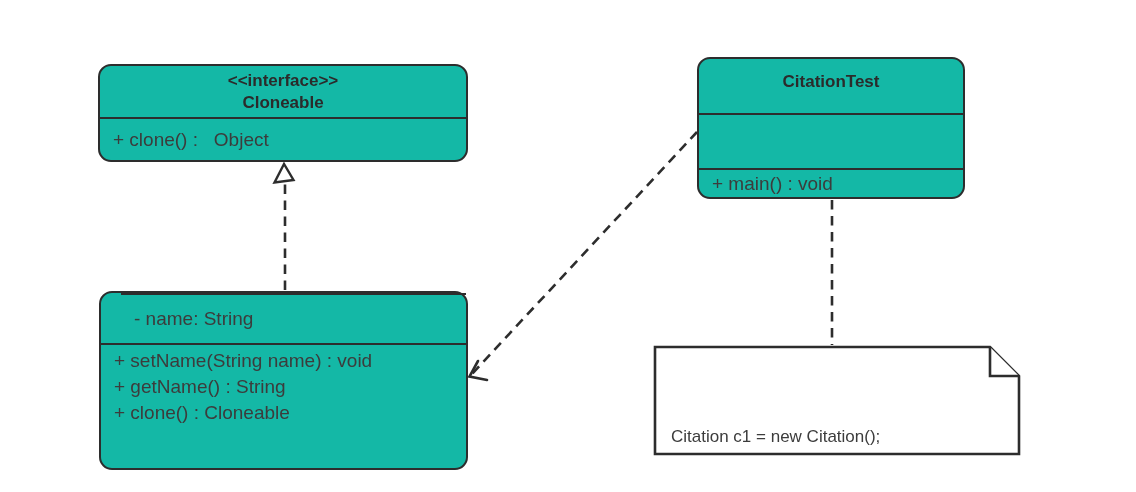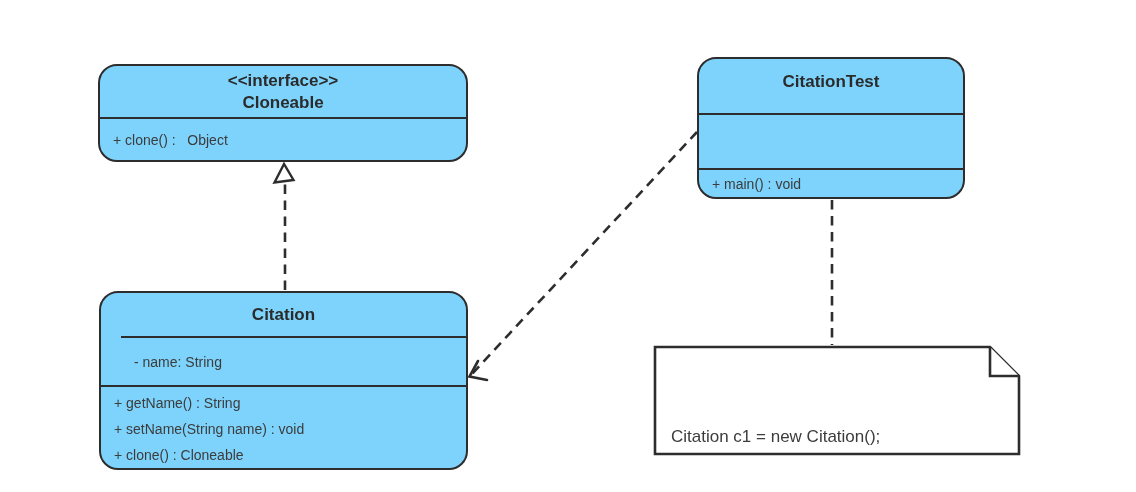--- a/index.html
+++ b/index.html
@@ -13,23 +13,23 @@
     width: 1136px;
     height: 492px;
     background: #ffffff;
     border-radius: 14px;
     overflow: hidden;
   }
   
   .uml-box {
     position: absolute;
     box-sizing: border-box;
-    background: #7dd3fc;
+    background: #14b8a6;
     border: 2.5px solid #2d2d2d;
-    border-radius: 19px;
+    border-radius: 13px;
     display: flex;
     flex-direction: column;
     color: #3c3c3c;
   }
   .uml-title {
     box-sizing: border-box;
     display: flex;
     flex-direction: column;
     align-items: center;
     justify-content: center;
@@ -39,21 +39,21 @@
     line-height: 22px;
     white-space: pre;
   }
   .uml-compartment {
     box-sizing: border-box;
     border-top: 2.5px solid #2d2d2d;
     display: flex;
     flex-direction: column;
     justify-content: center;
     padding-left: 13px;
-    font-size: 14px;
+    font-size: 19px;
   }
   .member-line {
     white-space: pre;
     line-height: 26px;
     color: #3c3c3c;
   }
   
   .note {
     position: absolute;
     left: 653px;
@@ -136,29 +136,26 @@
     <div class="uml-title" style="height:46px;">
       <span>CitationTest</span>
     </div>
     <div class="uml-compartment" style="height:47px;"></div>
     <div class="uml-compartment" style="flex:1;">
       <div class="member-line">+ main() : void</div>
     </div>
   </div>
 
   <div class="uml-box" style="left:99px; top:291px; width:369px; height:179px;">
-    <div class="uml-title" style="height:44px;">
-      <span>Citation</span>
-    </div>
     <div class="uml-compartment" style="height:50px;margin-left:20px;">
       <div class="member-line">- name: String</div>
     </div>
     <div class="uml-compartment" style="flex:1; justify-content:flex-start; padding-top:3px;">
+      <div class="member-line">+ setName(String name) : void</div>
       <div class="member-line">+ getName() : String</div>
-      <div class="member-line">+ setName(String name) : void</div>
       <div class="member-line">+ clone() : Cloneable</div>
     </div>
   </div>
 
   <div class="note">
     <svg width="368" height="111" viewBox="0 0 368 111">
       <polygon class="note-shape" points="2,2 337,2 366,31 366,109 2,109"></polygon>
       <polyline class="note-shape" points="337,2 337,31 366,31"></polyline>
     </svg>
     <div class="note-text">

